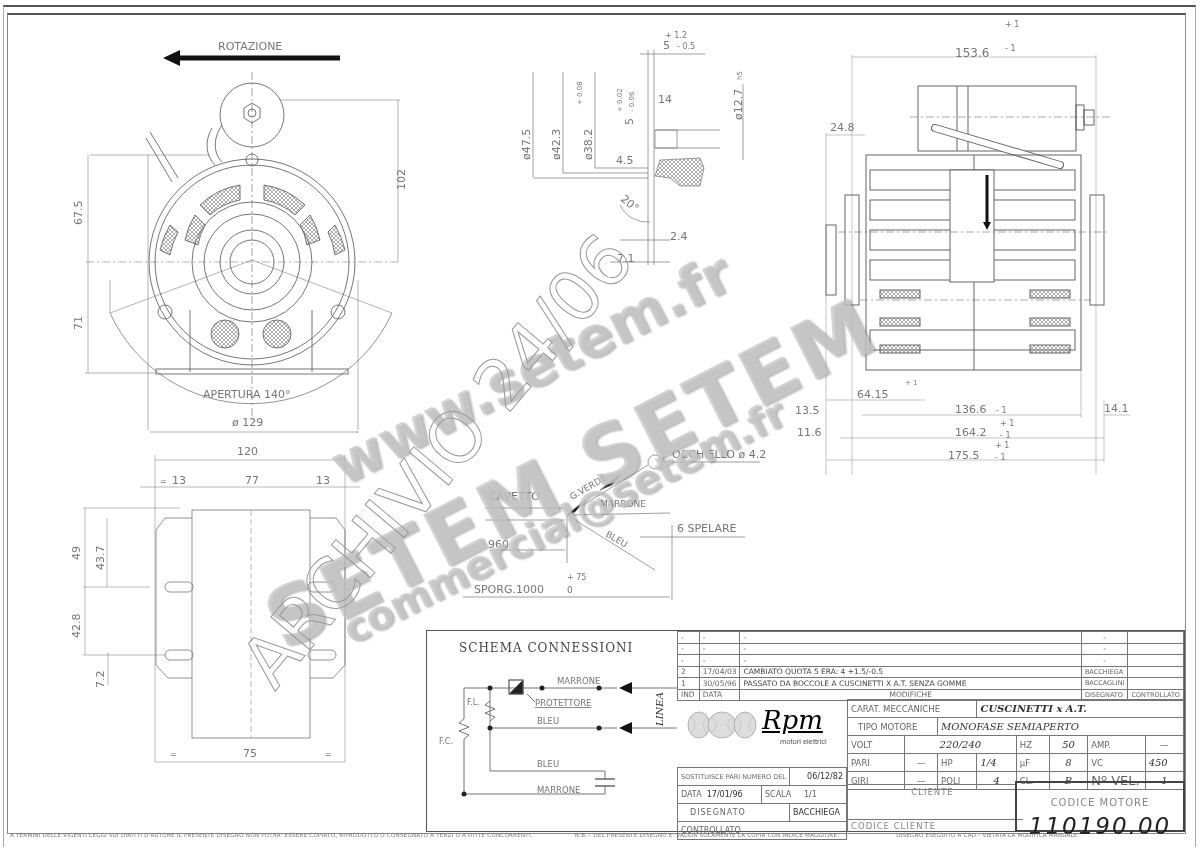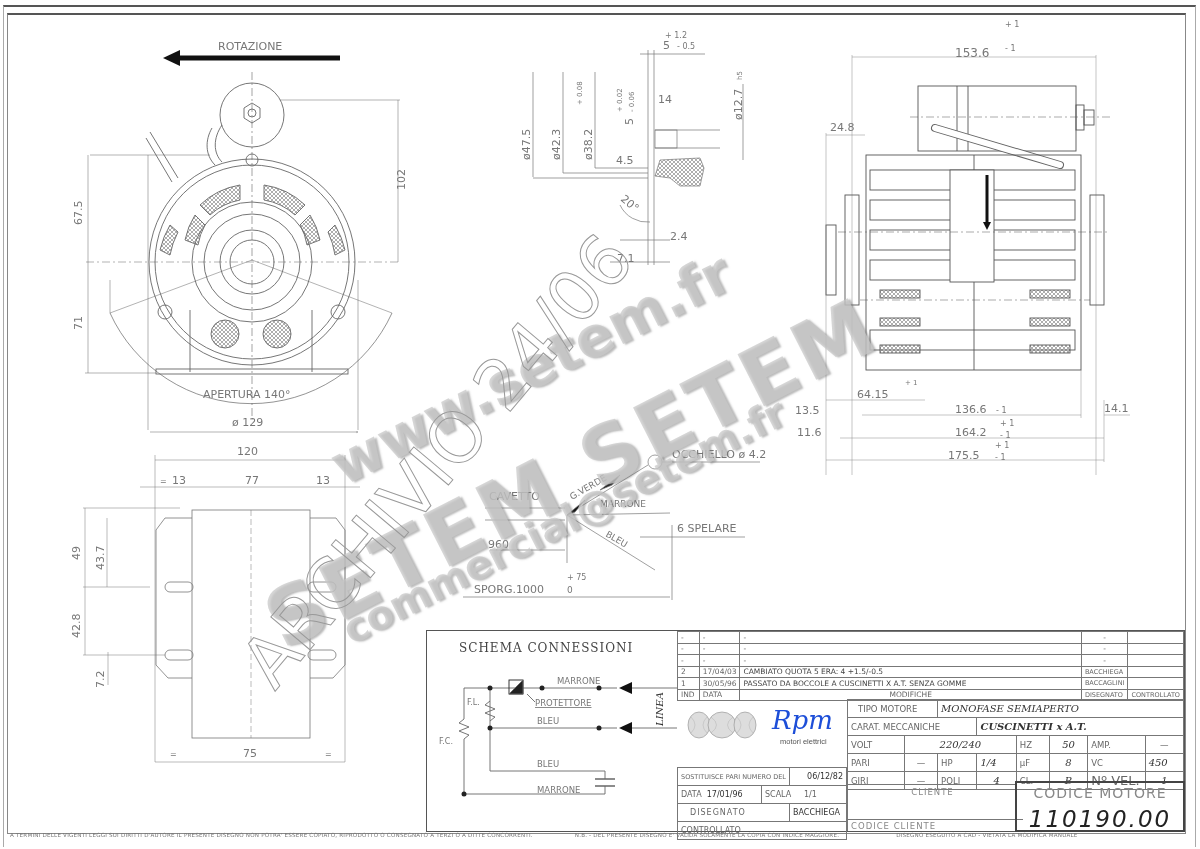--- a/index.html
+++ b/index.html
@@ -369,43 +369,43 @@
     <svg style="position:absolute;left:10px;top:10px" width="70" height="30">
       <g fill="#ddd" stroke="#999" stroke-width="0.7">
         <ellipse cx="12" cy="14" rx="11" ry="13"></ellipse>
           <ellipse cx="35" cy="14" rx="14" ry="13"></ellipse>
           <ellipse cx="58" cy="14" rx="11" ry="13"></ellipse>
       </g>
       <g stroke="#aaa" stroke-width="0.4" fill="none">
         <path d="M4 6 Q12 14 4 22 M20 6 Q12 14 20 22 M24 6 Q35 14 24 22 M46 6 Q35 14 46 22 M50 6 Q58 14 50 22 M66 6 Q58 14 66 22"></path>
       </g>
     </svg>
-    <div style="position:absolute;left:95px;top:4px;font-family:'DejaVu Serif',serif;font-style:italic;font-size:26px;color:#1d4ed8;">Rpm</div>
+    <div style="position:absolute;left:85px;top:4px;font-family:'DejaVu Serif',serif;font-style:italic;font-size:26px;color:#000000;text-decoration:underline;">Rpm</div>
     <div style="position:absolute;left:103px;top:36px;font-family:Liberation Sans, sans-serif;font-size:7.5px;color:#555;">motori elettrici</div>
   </div>
 
   <table class="spec">
     <colgroup>
         <col style="width:55px">
         <col style="width:32px">
         <col style="width:38px">
         <col style="width:38px">
         <col style="width:32px">
         <col style="width:37px">
         <col style="width:37px">
         <col style="width:37px">
       </colgroup>
     <tbody>
         <tr>
+      <td class="cell" colspan="3">CARAT. MECCANICHE</td>
+      <td class="cell ital" colspan="5" style="font-size:10px;font-weight:bold">CUSCINETTI x A.T.</td>
+    </tr>
+    <tr>
       <td class="cell" colspan="2" style="padding-left:10px">TIPO MOTORE</td>
       <td class="cell ital" colspan="6" style="font-size:10px">MONOFASE SEMIAPERTO</td>
-    </tr>
-    <tr>
-      <td class="cell" colspan="3">CARAT. MECCANICHE</td>
-      <td class="cell ital" colspan="5" style="font-size:10px;font-weight:bold">CUSCINETTI x A.T.</td>
     </tr>
     <tr>
       <td class="cell">VOLT</td>
       <td class="cell ital" colspan="3" style="text-align:center;font-size:10px">220/240</td>
       <td class="cell">HZ</td>
       <td class="cell ital" style="text-align:center;font-size:10px">50</td>
       <td class="cell">AMP.</td>
       <td class="cell" style="text-align:center">—</td>
     </tr>
     <tr>
@@ -455,21 +455,21 @@
     </tr>
   </tbody>
     </table>
 
   <div class="cliente">
     <div style="position:absolute;left:0;width:100%;top:2px;text-align:center;font-size:8.5px;color:#888;letter-spacing:1px">CLIENTE</div>
     <div style="position:absolute;left:0;top:34px;width:100%;border-top:1px solid #777;font-size:8.5px;color:#888;padding:1px 3px;letter-spacing:1px">CODICE CLIENTE</div>
   </div>
 
   <div class="codice">
-    <div style="text-align:center;font-size:14px;color:#888;letter-spacing:1px;margin-top:2px">CODICE MOTORE</div>
+    <div style="text-align:center;font-size:10px;color:#888;letter-spacing:1px;margin-top:14px">CODICE MOTORE</div>
     <div style="text-align:center;font-family:'DejaVu Sans',sans-serif;font-style:italic;font-size:23px;color:#222;letter-spacing:2px;margin-top:5px">110190.00</div>
   </div>
 </div>
 
 <div class="footer">
   <span>A TERMINI DELLE VIGENTI LEGGI SUI DIRITTI D'AUTORE IL PRESENTE DISEGNO NON POTRA' ESSERE COPIATO, RIPRODOTTO O CONSEGNATO A TERZI O A DITTE CONCORRENTI.</span>
   <span style="margin-left:40px">N.B. - DEL PRESENTE DISEGNO E' VALIDA SOLAMENTE LA COPIA CON INDICE MAGGIORE.</span>
   <span style="margin-left:55px">DISEGNO ESEGUITO A CAD - VIETATA LA MODIFICA MANUALE</span>
 </div>
 

